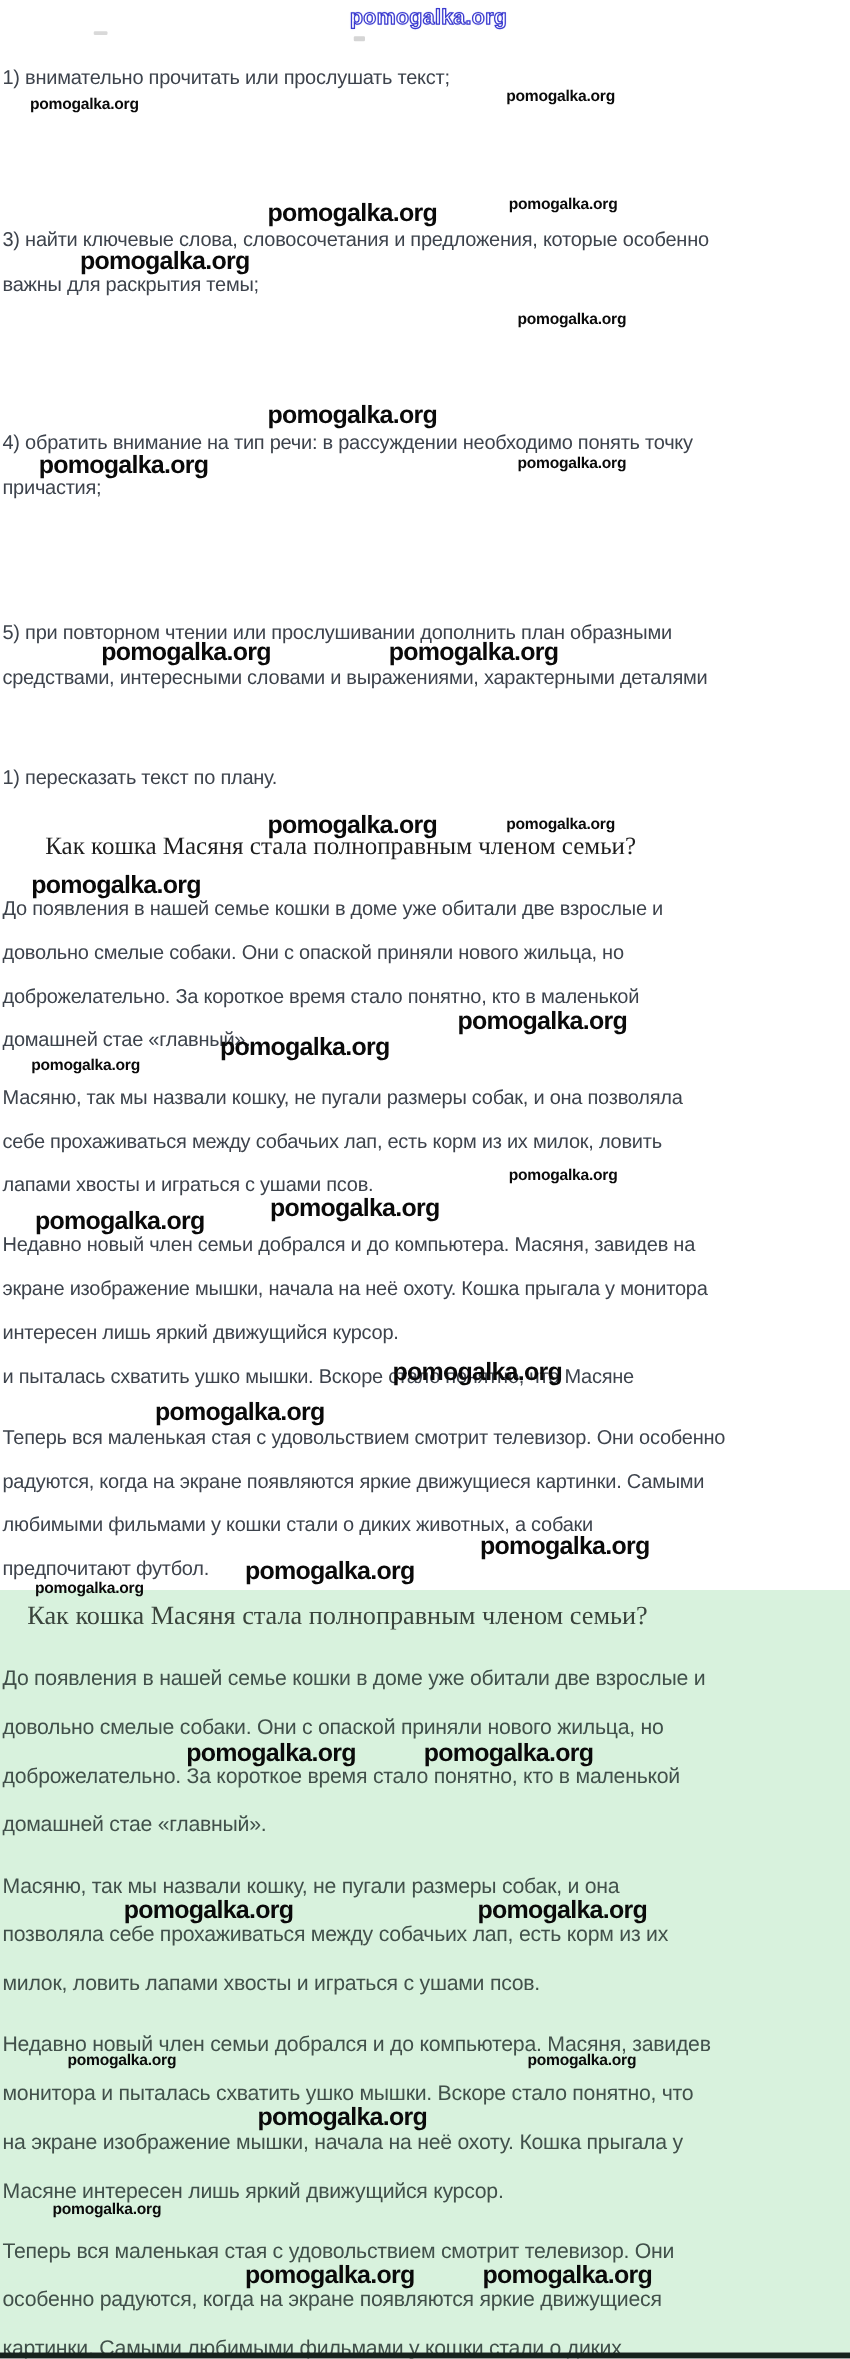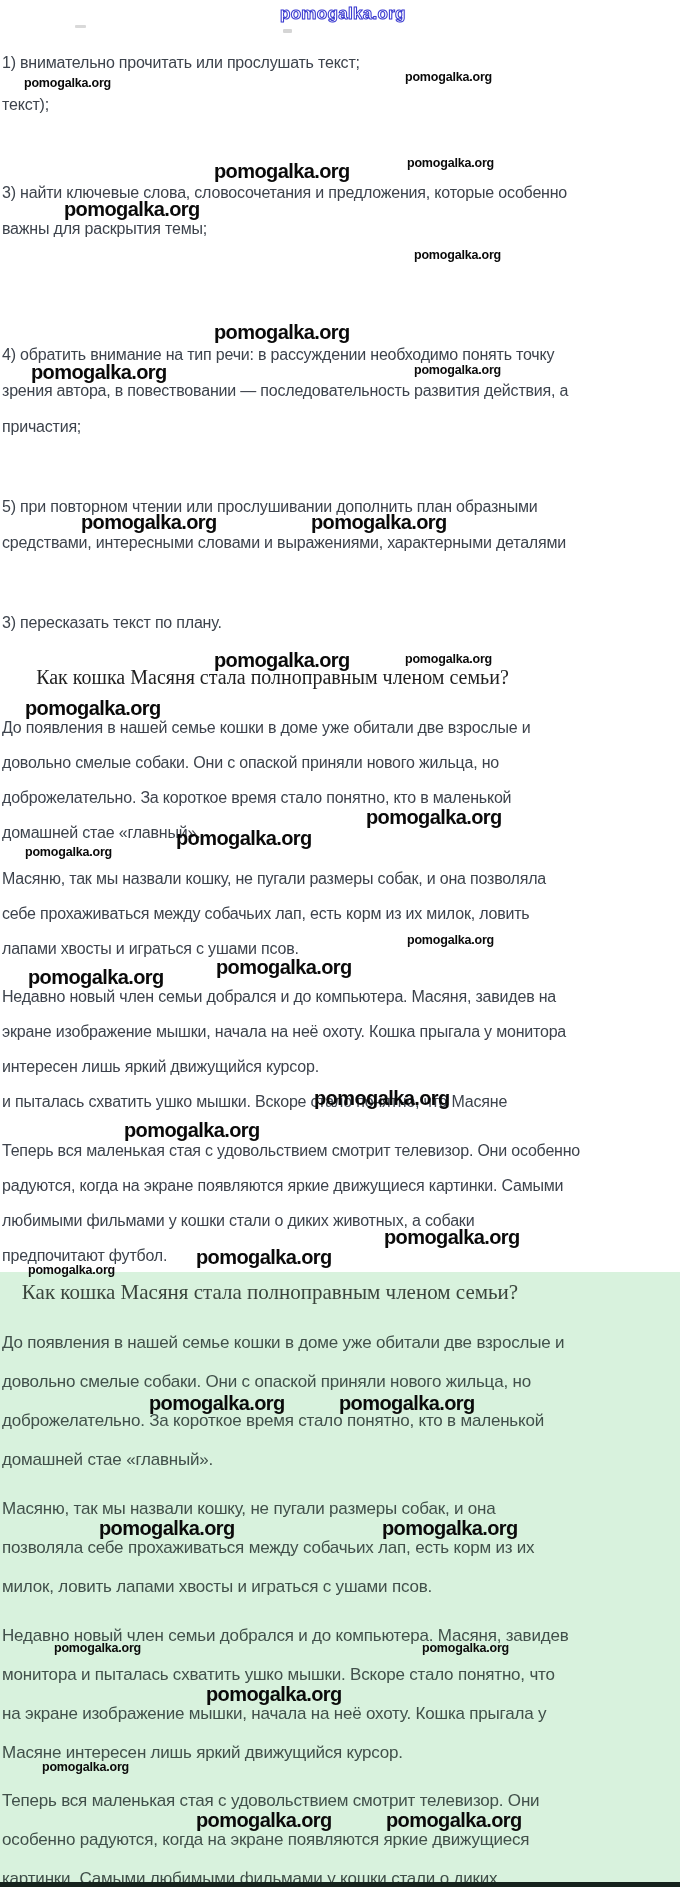--- a/index.html
+++ b/index.html
@@ -53,37 +53,35 @@
 <div class="page">
 
   <div class="artifact artifact-dots"></div>
   <div class="artifact artifact-dash"></div>
 
   <section class="white-section">
     <div class="li" style="top:45px">
         <div class="tline">1) внимательно прочитать или прослушать текст;</div>
       </div>
     <div class="li" style="top:87px">
-        <div class="tline">текст);</div>
       </div>
     <div class="li" style="top:175px">
         <div class="tline">3) найти ключевые слова, словосочетания и предложения, которые особенно</div>
         <div class="tline">важны для раскрытия темы;</div>
       </div>
     <div class="li" style="top:337px">
         <div class="tline">4) обратить внимание на тип речи: в рассуждении необходимо понять точку</div>
-        <div class="tline">зрения автора, в повествовании — последовательность развития действия, а</div>
         <div class="tline">причастия;</div>
       </div>
     <div class="li" style="top:489px">
         <div class="tline">5) при повторном чтении или прослушивании дополнить план образными</div>
         <div class="tline">средствами, интересными словами и выражениями, характерными деталями</div>
       </div>
     <div class="li" style="top:605px">
-        <div class="tline">3) пересказать текст по плану.</div>
+        <div class="tline">1) пересказать текст по плану.</div>
       </div>
 
     <h2 class="title title-white">Как кошка Масяня стала полноправным членом семьи?</h2>
     <div class="para" style="top:710px">
         <div class="tline">До появления в нашей семье кошки в доме уже обитали две взрослые и</div>
         <div class="tline">довольно смелые собаки. Они с опаской приняли нового жильца, но</div>
         <div class="tline">доброжелательно. За короткое время стало понятно, кто в маленькой</div>
         <div class="tline">домашней стае «главный».</div>
       </div>
     <div class="para" style="top:861px">

